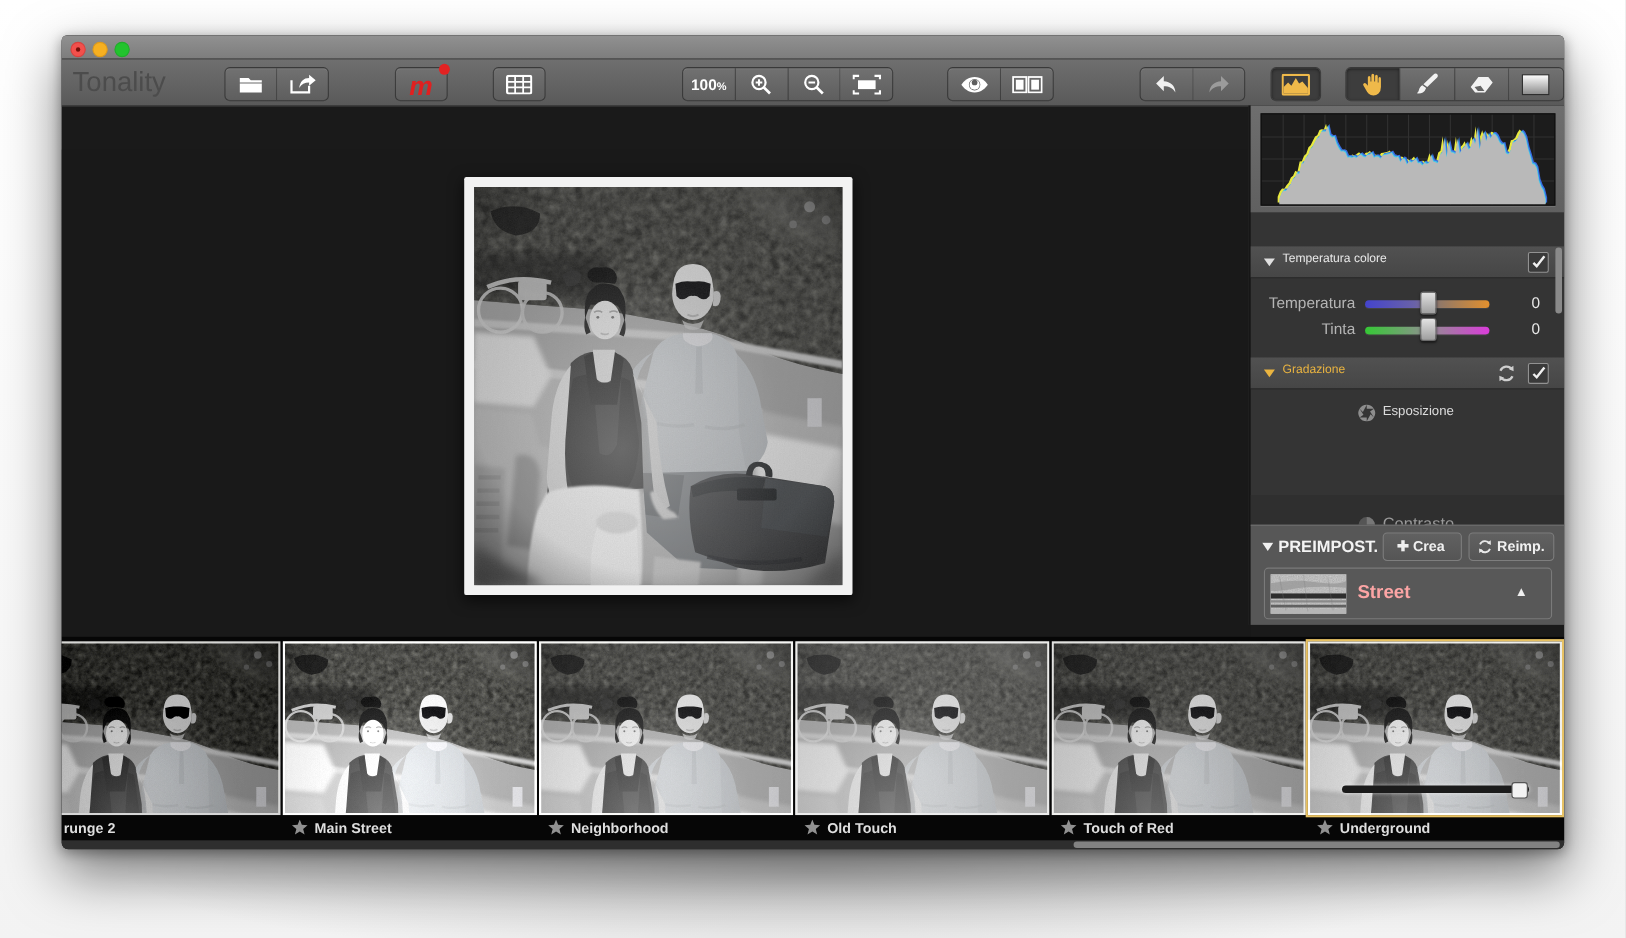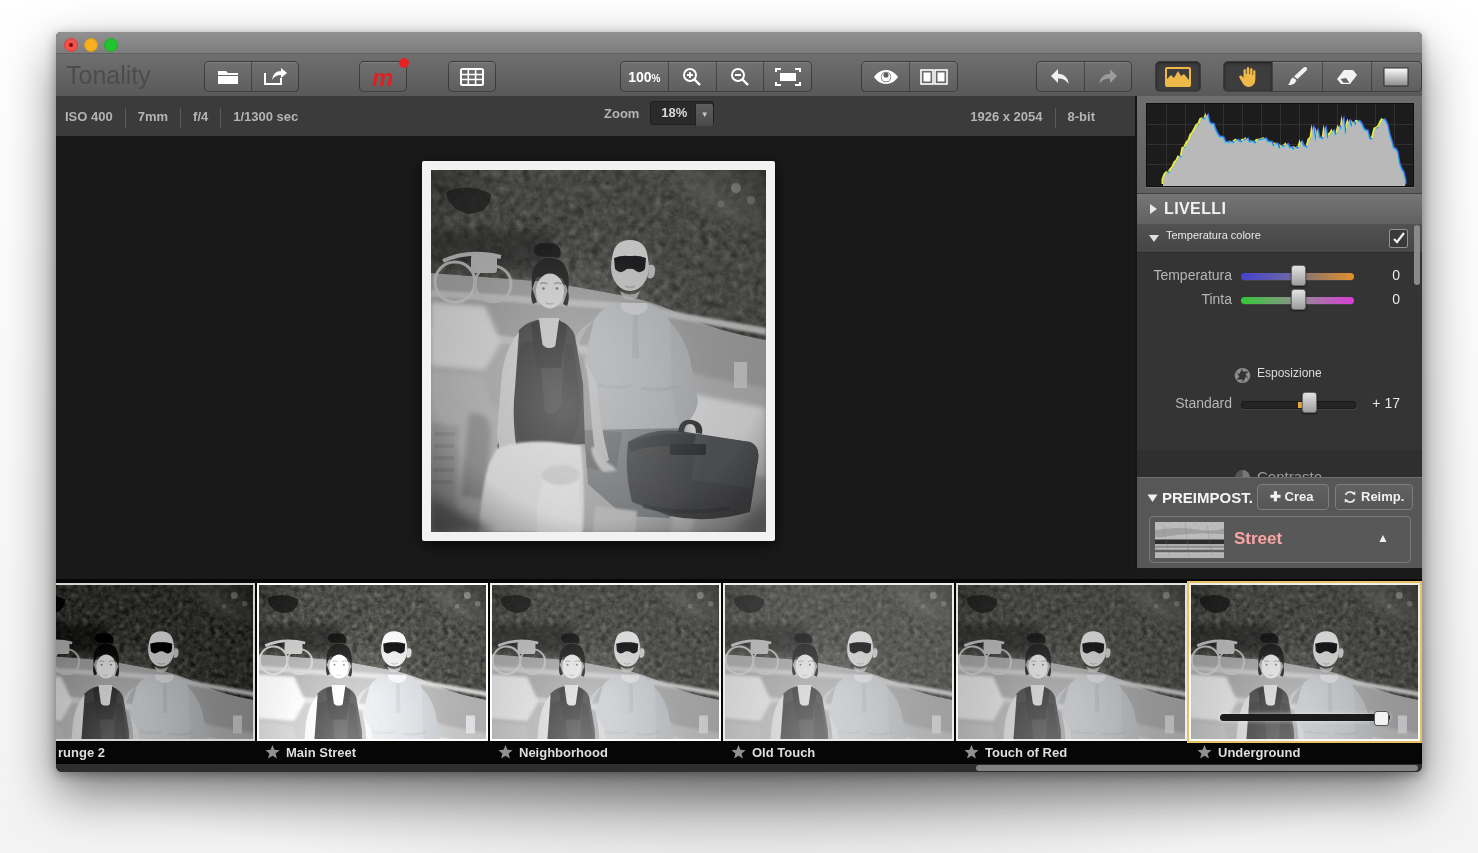--- a/index.html
+++ b/index.html
@@ -367,27 +367,20 @@
               <linearGradient id="ggrad" x1="0" y1="0" x2="0" y2="1">
                 <stop offset="0" stop-color="#ffffff"></stop>
                 <stop offset="1" stop-color="#8a8a8a"></stop>
               </linearGradient>
             </defs>
             <rect x="1" y="1" width="24" height="18" fill="url(#ggrad)" stroke="#2c2c2c"></rect>
           </svg>
       </div>
     </div>
   </div>
-  <div id="infobar">
-    <span id="infoleft">ISO 400<span class="sep"></span>7mm<span class="sep"></span>f/4<span class="sep"></span>1/1300 sec</span>
-    <span id="inforight">1926 x 2054<span class="sep"></span>8-bit</span>
-    <span id="zoomctl">Zoom&nbsp;&nbsp;
-      <span id="zoombox"><span id="zoomval">18%</span><span id="zoomarrow">▼</span></span>
-    </span>
-  </div>
   <div id="canvas">
     <div id="photo">
         <svg width="335" height="362" style="position:absolute;left:9px;top:9px;">
           <use href="#ph"></use>
         </svg>
       </div>
   </div>
   <div id="panel">
     <div id="histwrap"></div>
     <div id="hist">
@@ -395,26 +388,20 @@
         <g stroke="#313131" stroke-width="1">
           <path d="M0 20.5 H266 M0 40.5 H266 M0 60.5 H266"></path>
           <path d="M19.5 0 V82 M38.5 0 V82 M57.5 0 V82 M76.5 0 V82 M95.5 0 V82 M114.5 0 V82 M133.5 0 V82 M152.5 0 V82 M171.5 0 V82 M190.5 0 V82 M209.5 0 V82 M228.5 0 V82 M247.5 0 V82"></path>
         </g>
         <path id="histpath" transform="translate(-1.5,-2)" fill="#e8e840" d="M16 82 L16 76.9 L18 71.8 L20 69.3 L22 69.7 L24 66.5 L26 64.2 L28 59.4 L30 57.8 L32 53.2 L34 54.4 L36 44.9 L38 44.5 L40 39.7 L42 37.8 L44 31.9 L46 30.0 L48 26.0 L50 22.200000000000003 L52 21.0 L54 16.099999999999994 L56 15.5 L58 15.799999999999997 L60 10.5 L62 19.5 L64 20.9 L66 20.4 L68 26.799999999999997 L70 30.700000000000003 L72 33.8 L74 33.6 L76 34.6 L78 39.2 L80 38.9 L82 39.5 L84 38.4 L86 39.7 L88 37.8 L90 36.4 L92 38.3 L94 39.1 L96 36.8 L98 36.7 L100 35.1 L102 39.3 L104 38.2 L106 38.6 L108 40.4 L110 37.2 L112 36.8 L114 36.4 L116 36.0 L118 34.9 L120 38.2 L122 39.1 L124 38.6 L126 43.3 L128 40.3 L130 40.8 L132 45.6 L134 42.3 L136 43.8 L138 42.4 L140 40.3 L142 44.5 L144 44.1 L146 46.4 L148 43.9 L150 45.2 L152 44.1 L154 37.3 L156 42.8 L158 43.4 L160 44.5 L162 36.7 L164 35.0 L166 21.799999999999997 L168 39.1 L170 25.0 L172 34.4 L174 34.9 L176 36.1 L178 22.299999999999997 L180 35.5 L182 31.700000000000003 L184 29.9 L186 26.5 L188 31.799999999999997 L190 30.0 L192 22.200000000000003 L194 27.0 L196 12.700000000000003 L198 31.9 L200 22.1 L202 16.299999999999997 L204 24.299999999999997 L206 18.0 L208 21.9 L210 17.799999999999997 L212 18.299999999999997 L214 20.6 L216 25.200000000000003 L218 27.6 L220 27.200000000000003 L222 35.3 L224 36.4 L226 33.4 L228 25.5 L230 25.1 L232 23.299999999999997 L234 18.700000000000003 L236 15.700000000000003 L238 17.700000000000003 L240 22.0 L242 31.299999999999997 L244 37.8 L246 45.1 L248 45.7 L250 49.1 L252 60.7 L254 66.0 L256 69.3 L258 77.5 L258 82 z"></path>
         <path transform="translate(1.5,-2)" fill="#3a6ae0" d="M16 82 L16 76.9 L18 71.8 L20 69.3 L22 69.7 L24 66.5 L26 64.2 L28 59.4 L30 57.8 L32 53.2 L34 54.4 L36 44.9 L38 44.5 L40 39.7 L42 37.8 L44 31.9 L46 30.0 L48 26.0 L50 22.200000000000003 L52 21.0 L54 16.099999999999994 L56 15.5 L58 15.799999999999997 L60 10.5 L62 19.5 L64 20.9 L66 20.4 L68 26.799999999999997 L70 30.700000000000003 L72 33.8 L74 33.6 L76 34.6 L78 39.2 L80 38.9 L82 39.5 L84 38.4 L86 39.7 L88 37.8 L90 36.4 L92 38.3 L94 39.1 L96 36.8 L98 36.7 L100 35.1 L102 39.3 L104 38.2 L106 38.6 L108 40.4 L110 37.2 L112 36.8 L114 36.4 L116 36.0 L118 34.9 L120 38.2 L122 39.1 L124 38.6 L126 43.3 L128 40.3 L130 40.8 L132 45.6 L134 42.3 L136 43.8 L138 42.4 L140 40.3 L142 44.5 L144 44.1 L146 46.4 L148 43.9 L150 45.2 L152 44.1 L154 37.3 L156 42.8 L158 43.4 L160 44.5 L162 36.7 L164 35.0 L166 21.799999999999997 L168 39.1 L170 25.0 L172 34.4 L174 34.9 L176 36.1 L178 22.299999999999997 L180 35.5 L182 31.700000000000003 L184 29.9 L186 26.5 L188 31.799999999999997 L190 30.0 L192 22.200000000000003 L194 27.0 L196 12.700000000000003 L198 31.9 L200 22.1 L202 16.299999999999997 L204 24.299999999999997 L206 18.0 L208 21.9 L210 17.799999999999997 L212 18.299999999999997 L214 20.6 L216 25.200000000000003 L218 27.6 L220 27.200000000000003 L222 35.3 L224 36.4 L226 33.4 L228 25.5 L230 25.1 L232 23.299999999999997 L234 18.700000000000003 L236 15.700000000000003 L238 17.700000000000003 L240 22.0 L242 31.299999999999997 L244 37.8 L246 45.1 L248 45.7 L250 49.1 L252 60.7 L254 66.0 L256 69.3 L258 77.5 L258 82 z"></path>
         <path transform="translate(0.5,-1)" fill="#40c8e8" d="M16 82 L16 76.9 L18 71.8 L20 69.3 L22 69.7 L24 66.5 L26 64.2 L28 59.4 L30 57.8 L32 53.2 L34 54.4 L36 44.9 L38 44.5 L40 39.7 L42 37.8 L44 31.9 L46 30.0 L48 26.0 L50 22.200000000000003 L52 21.0 L54 16.099999999999994 L56 15.5 L58 15.799999999999997 L60 10.5 L62 19.5 L64 20.9 L66 20.4 L68 26.799999999999997 L70 30.700000000000003 L72 33.8 L74 33.6 L76 34.6 L78 39.2 L80 38.9 L82 39.5 L84 38.4 L86 39.7 L88 37.8 L90 36.4 L92 38.3 L94 39.1 L96 36.8 L98 36.7 L100 35.1 L102 39.3 L104 38.2 L106 38.6 L108 40.4 L110 37.2 L112 36.8 L114 36.4 L116 36.0 L118 34.9 L120 38.2 L122 39.1 L124 38.6 L126 43.3 L128 40.3 L130 40.8 L132 45.6 L134 42.3 L136 43.8 L138 42.4 L140 40.3 L142 44.5 L144 44.1 L146 46.4 L148 43.9 L150 45.2 L152 44.1 L154 37.3 L156 42.8 L158 43.4 L160 44.5 L162 36.7 L164 35.0 L166 21.799999999999997 L168 39.1 L170 25.0 L172 34.4 L174 34.9 L176 36.1 L178 22.299999999999997 L180 35.5 L182 31.700000000000003 L184 29.9 L186 26.5 L188 31.799999999999997 L190 30.0 L192 22.200000000000003 L194 27.0 L196 12.700000000000003 L198 31.9 L200 22.1 L202 16.299999999999997 L204 24.299999999999997 L206 18.0 L208 21.9 L210 17.799999999999997 L212 18.299999999999997 L214 20.6 L216 25.200000000000003 L218 27.6 L220 27.200000000000003 L222 35.3 L224 36.4 L226 33.4 L228 25.5 L230 25.1 L232 23.299999999999997 L234 18.700000000000003 L236 15.700000000000003 L238 17.700000000000003 L240 22.0 L242 31.299999999999997 L244 37.8 L246 45.1 L248 45.7 L250 49.1 L252 60.7 L254 66.0 L256 69.3 L258 77.5 L258 82 z"></path>
         <path fill="#b9b9b9" d="M16 82 L16 76.9 L18 71.8 L20 69.3 L22 69.7 L24 66.5 L26 64.2 L28 59.4 L30 57.8 L32 53.2 L34 54.4 L36 44.9 L38 44.5 L40 39.7 L42 37.8 L44 31.9 L46 30.0 L48 26.0 L50 22.200000000000003 L52 21.0 L54 16.099999999999994 L56 15.5 L58 15.799999999999997 L60 10.5 L62 19.5 L64 20.9 L66 20.4 L68 26.799999999999997 L70 30.700000000000003 L72 33.8 L74 33.6 L76 34.6 L78 39.2 L80 38.9 L82 39.5 L84 38.4 L86 39.7 L88 37.8 L90 36.4 L92 38.3 L94 39.1 L96 36.8 L98 36.7 L100 35.1 L102 39.3 L104 38.2 L106 38.6 L108 40.4 L110 37.2 L112 36.8 L114 36.4 L116 36.0 L118 34.9 L120 38.2 L122 39.1 L124 38.6 L126 43.3 L128 40.3 L130 40.8 L132 45.6 L134 42.3 L136 43.8 L138 42.4 L140 40.3 L142 44.5 L144 44.1 L146 46.4 L148 43.9 L150 45.2 L152 44.1 L154 37.3 L156 42.8 L158 43.4 L160 44.5 L162 36.7 L164 35.0 L166 21.799999999999997 L168 39.1 L170 25.0 L172 34.4 L174 34.9 L176 36.1 L178 22.299999999999997 L180 35.5 L182 31.700000000000003 L184 29.9 L186 26.5 L188 31.799999999999997 L190 30.0 L192 22.200000000000003 L194 27.0 L196 12.700000000000003 L198 31.9 L200 22.1 L202 16.299999999999997 L204 24.299999999999997 L206 18.0 L208 21.9 L210 17.799999999999997 L212 18.299999999999997 L214 20.6 L216 25.200000000000003 L218 27.6 L220 27.200000000000003 L222 35.3 L224 36.4 L226 33.4 L228 25.5 L230 25.1 L232 23.299999999999997 L234 18.700000000000003 L236 15.700000000000003 L238 17.700000000000003 L240 22.0 L242 31.299999999999997 L244 37.8 L246 45.1 L248 45.7 L250 49.1 L252 60.7 L254 66.0 L256 69.3 L258 77.5 L258 82 z"></path>
       </svg>
     </div>
-    <div class="phead" id="livelli">
-      <svg class="tri" width="9" height="12">
-          <path d="M1 1 L8 6 L1 11 z" fill="#e8e8e8"></path>
-        </svg>
-      <span class="txt">LIVELLI</span>
-    </div>
     <div class="phead sechead" style="top:128px;">
       <svg class="tri" width="12" height="9">
           <path d="M1 1 L11 1 L6 8 z" fill="#e0e0e0"></path>
         </svg>
       <span class="txt">Temperatura colore</span>
       <span class="checkbox" style="right:14px;">
           <svg width="14" height="13" viewBox="0 0 14 13">
             <path d="M2 7 L5 10 L12 1" stroke="#f0f0f0" stroke-width="2.2" fill="none"></path>
           </svg>
         </span>
@@ -424,34 +411,45 @@
       <div class="track" style="background:linear-gradient(90deg,#4444cc,#6a62a8 40%,#907868 60%,#e2902e);"></div>
       <div class="sthumb" style="left:154px;top:1px;"></div>
       <span class="val">0</span>
     </div>
     <div class="srow" style="top:192px;">
       <span class="lbl">Tinta</span>
       <div class="track" style="background:linear-gradient(90deg,#35c835,#909090 50%,#da3cda);"></div>
       <div class="sthumb" style="left:154px;top:1px;"></div>
       <span class="val">0</span>
     </div>
+    <div class="phead sechead" style="top:229px;color:#eab440;">
+      <svg class="tri" width="12" height="9">
+          <path d="M1 1 L11 1 L6 8 z" fill="#eab440"></path>
+        </svg>
+      <span class="txt">Gradazione</span>
+      <svg style="position:absolute;right:44px;top:6px;" width="17" height="17" viewBox="0 0 17 17">
+          <g fill="none" stroke="#cfcfcf" stroke-width="2">
+            <path d="M3 6 A 6 6 0 0 1 13.5 5"></path>
+            <path d="M14 11 A 6 6 0 0 1 3.5 12"></path>
+          </g>
+          <path fill="#cfcfcf" d="M14.8 1.5 L15 6.5 L10.5 4.5 z M2.2 15.5 L2 10.5 L6.5 12.5 z"></path>
+        </svg>
+      <span class="checkbox" style="right:14px;">
+          <svg width="14" height="13" viewBox="0 0 14 13">
+            <path d="M2 7 L5 10 L12 1" stroke="#f0f0f0" stroke-width="2.2" fill="none"></path>
+          </svg>
+        </span>
+    </div>
     <div style="position:absolute;left:0;top:268px;width:285px;height:24px;color:#dcdcdc;font-size:12px;">
       <svg style="position:absolute;left:97px;top:3px;" width="17" height="17" viewBox="0 0 34 34">
           <g fill="#8d8d8d">
             <path d="M17 2 A15 15 0 0 1 30 9 L17 9 z M30 9 A15 15 0 0 1 30 25 L23 14 z M30 25 A15 15 0 0 1 17 32 L24 19 z M17 32 A15 15 0 0 1 4 25 L17 25 z M4 25 A15 15 0 0 1 4 9 L11 20 z M4 9 A15 15 0 0 1 17 2 L10 15 z"></path>
           </g>
         </svg>
       <span style="position:absolute;left:120px;top:2px;">Esposizione</span>
-    </div>
-    <div class="srow" style="top:296px;">
-      <span class="lbl">Standard</span>
-      <div class="track2"></div>
-      <div class="ofill" style="left:160.5px;width:10.5px;top:10px;"></div>
-      <div class="sthumb" style="left:164.5px;top:0px;"></div>
-      <span class="val">+ 17</span>
     </div>
     <div id="contrasto">
       <svg style="position:absolute;left:97px;top:19px;" width="17" height="17" viewBox="0 0 17 17">
           <circle cx="8.5" cy="8.5" r="7.5" fill="#555"></circle>
           <path d="M8.5 1 A7.5 7.5 0 0 1 8.5 16 z" fill="#777"></path>
         </svg>
       <span style="position:absolute;left:120px;top:18px;font-size:15px;">Contrasto</span>
     </div>
     <div id="preimp">
       <span class="title"><svg width="11" height="9" viewBox="0 0 11 9" style="margin-right:4px;">

